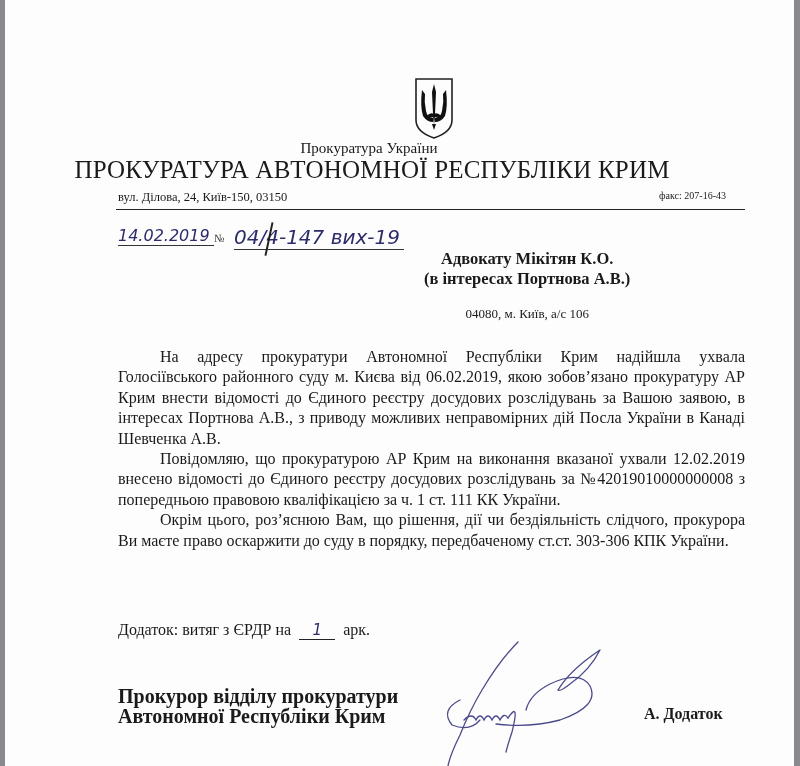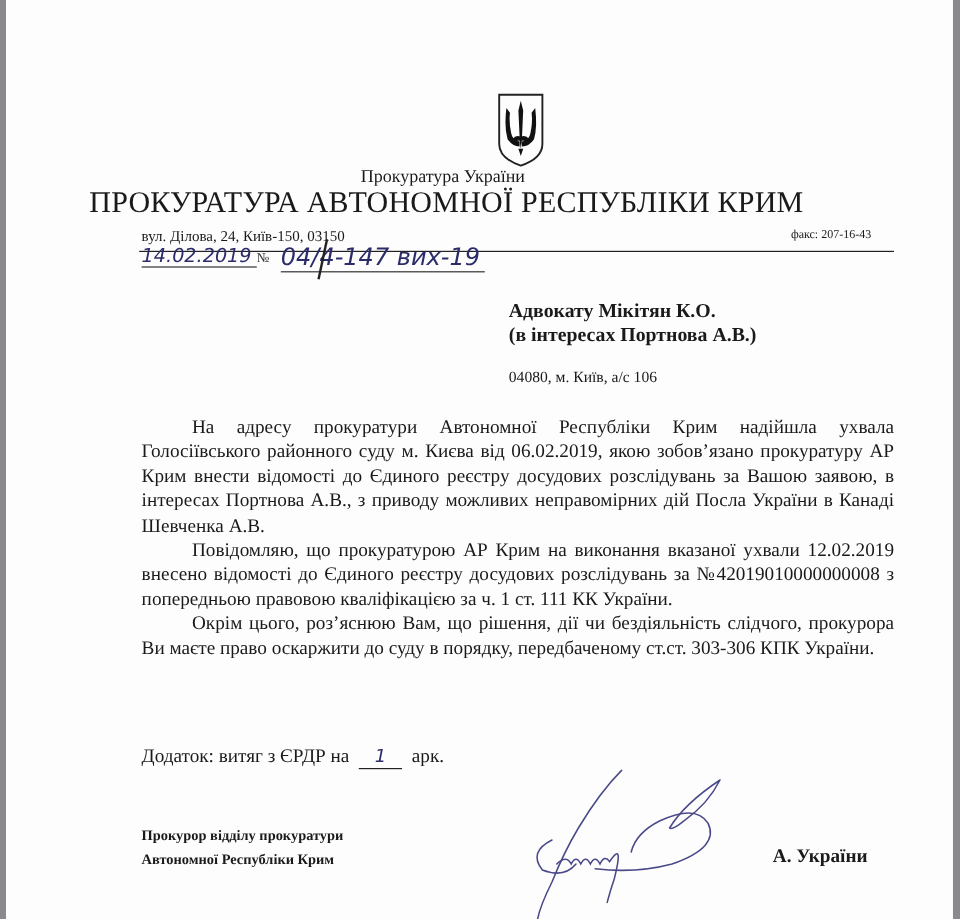--- a/index.html
+++ b/index.html
@@ -16,38 +16,38 @@
 
     .emblem { position: absolute; left: 413px; top: 76px; width: 42px; height: 64px; }
 
     .ministry { position: absolute; left: 0; width: 738px; top: 140px; text-align: center; font-size: 15px; }
     .office-title { position: absolute; left: 0; width: 744px; top: 156px; text-align: center; font-size: 25px; letter-spacing: 0.2px; }
     .address { position: absolute; left: 118px; top: 190px; font-size: 12.5px; }
     .fax { position: absolute; right: 74px; top: 190px; font-size: 10px; text-align: center; }
     .rule { position: absolute; left: 116px; width: 629px; top: 209px; height: 0; border-top: 1.3px solid #222; }
 
     .hw { font-family: "DejaVu Sans", sans-serif; color: #2c2c6a; font-style: italic; }
-    .regline { position: absolute; left: 116px; top: 199px; height: 28px; width: 300px; }
+    .regline { position: absolute; left: 116px; top: 222px; height: 28px; width: 300px; }
     .reg-date { position: absolute; left: 2px; top: 4px; font-size: 16px; border-bottom: 1.2px solid #333; padding-right: 4px; }
     .reg-no-label { position: absolute; left: 98px; top: 10px; font-size: 11px; color: #333; font-family: "Liberation Serif", serif; font-style: normal; }
     .reg-number { position: absolute; left: 118px; top: 3px; font-size: 20px; border-bottom: 1.2px solid #333; padding-right: 4px; }
     .reg-slash { position: absolute; left: 152px; top: 0; width: 2px; height: 34px; background: #222; transform: rotate(12deg); }
 
-    .recipient { position: absolute; left: 424px; top: 249px; }
+    .recipient { position: absolute; left: 424px; top: 249px; text-align: center; }
     .recipient .name { font-size: 16.5px; font-weight: bold; line-height: 20px; }
     .recipient .addr { font-size: 13px; line-height: 18px; margin-top: 16px; }
 
     .body-text { position: absolute; left: 118px; width: 627px; top: 347px; font-size: 16px; line-height: 20.4px; text-align: justify; }
     .body-text p { margin: 0; text-indent: 42px; }
 
     .attachment { position: absolute; left: 118px; top: 621px; font-size: 16px; }
     .attachment .blank { display: inline-block; width: 36px; border-bottom: 1px solid #222; text-align: center; margin: 0 4px; }
     .attachment .blank span { font-size: 15px; }
 
-    .signer-title { position: absolute; left: 118px; top: 686px; font-size: 12px; font-weight: bold; line-height: 20px; }
+    .signer-title { position: absolute; left: 118px; top: 686px; font-size: 20px; font-weight: bold; line-height: 20px; }
     .signer-name { position: absolute; left: 644px; top: 705px; font-size: 16px; font-weight: bold; }
     .signature { position: absolute; left: 430px; top: 640px; width: 210px; height: 126px; }
   </style>
 </head>
 <body>
 
 <div class="edge-left"></div>
 <div class="edge-right"></div>
 <div class="page"></div>
 
@@ -100,13 +100,13 @@
   <g fill="none" stroke="#4a4a8a" stroke-width="1.3" stroke-linecap="round">
     <path d="M88 2 Q70 20 52 50 Q40 70 30 95 Q20 115 18 126"></path>
     <path d="M30 60 Q10 70 22 85 Q40 92 50 80"></path>
     <path d="M34 80 Q42 72 46 80 Q50 72 54 80 Q58 72 62 80 Q66 72 70 80 Q74 72 78 78"></path>
     <path d="M78 78 Q90 60 82 92 Q78 104 76 112"></path>
     <path d="M66 84 Q100 88 130 80 Q170 66 160 46 Q150 30 120 44 Q100 54 96 70"></path>
     <path d="M170 10 Q160 30 140 44 Q130 52 128 50 Q140 30 170 10"></path>
   </g>
 </svg>
 
-<div class="signer-name">А. України</div>
+<div class="signer-name">А. Додаток</div>
 
 </body></html>

